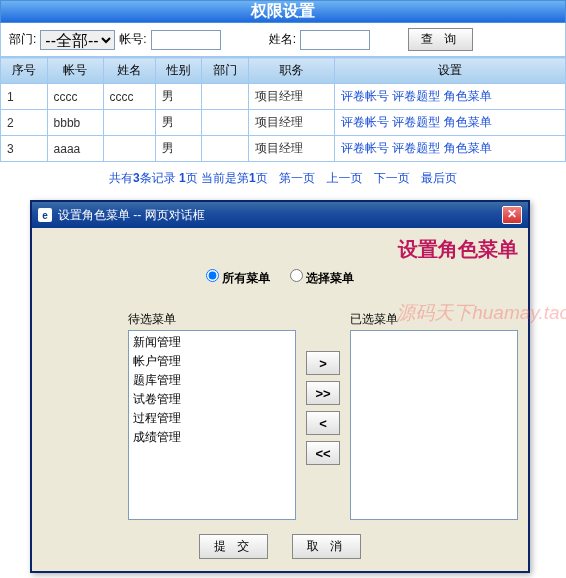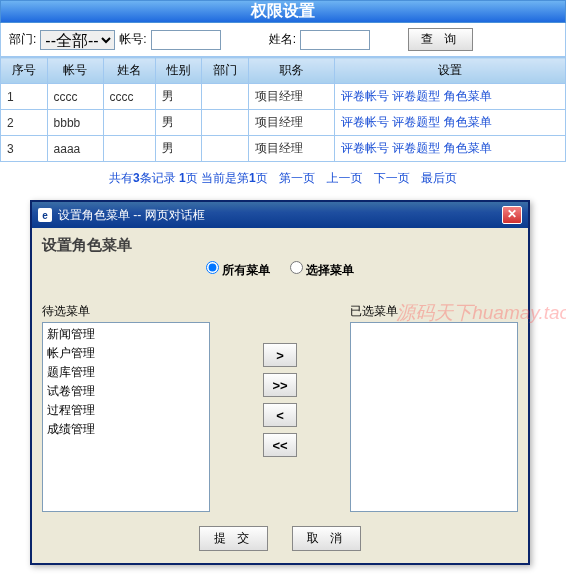--- a/index.html
+++ b/index.html
@@ -16,24 +16,24 @@
 .data-table td { border: 1px solid #a0c8f0; padding: 4px 6px; color: #333; height: 22px; }
 .link { color: #1a4fd6; cursor: pointer; }
 .pagination { text-align: center; padding: 8px; color: #1a4fd6; }
 .pagination span { margin: 0 4px; }
 .dialog { position: absolute; left: 30px; top: 200px; width: 500px; background: #ece9d8; border: 2px solid #0a246a; box-shadow: 2px 2px 6px rgba(0,0,0,0.3); }
 .titlebar { background: linear-gradient(#3a6ea5, #1e4ea0 40%, #0a3a8e); color: #fff; padding: 4px 6px; display: flex; align-items: center; justify-content: space-between; font-size: 12px; }
 .titlebar-left { display: flex; align-items: center; gap: 6px; }
 .ie-icon { width: 14px; height: 14px; background: #fff; border-radius: 2px; display: inline-flex; align-items: center; justify-content: center; color: #0a3a8e; font-weight: bold; font-size: 10px; }
 .close-btn { width: 20px; height: 18px; background: linear-gradient(#f48181, #d03030); border: 1px solid #fff; color: #fff; font-weight: bold; text-align: center; line-height: 14px; cursor: pointer; border-radius: 2px; }
 .dialog-body { padding: 6px 10px 12px; }
-.dialog-title { text-align: left; color: #404040; font-weight: bold; font-size: 15px; padding: 2px 0 6px; }
+.dialog-title { text-align: right; color: #be185d; font-weight: bold; font-size: 20px; padding: 2px 0 6px; }
 .radio-row { text-align: center; margin-bottom: 24px; }
 .radio-row label { margin: 0 8px; font-weight: bold; }
-.transfer { display: flex; align-items: flex-start; gap: 10px; justify-content: space-between; }
+.transfer { display: flex; align-items: flex-start; gap: 10px; justify-content: flex-end; }
 .col { display: flex; flex-direction: column; }
 .col-label { font-size: 12px; margin-bottom: 2px; color: #000; }
 .listbox { width: 168px; height: 190px; border: 1px solid #7f9db9; background: #fff; overflow: auto; padding: 2px; }
 .listbox div { padding: 1px 2px; cursor: default; }
 .arrows { display: flex; flex-direction: column; gap: 6px; margin-top: 40px; }
 .arrow-btn { width: 34px; height: 24px; background: linear-gradient(#fefefe, #e0e0e0); border: 1px solid #888; font-size: 13px; font-weight: bold; cursor: pointer; }
 .dialog-footer { text-align: center; margin-top: 14px; }
 .dialog-footer .btn { margin: 0 10px; padding: 3px 14px; }
 .watermark { position: absolute; right: -40px; top: 300px; color: rgba(255,80,80,0.35); font-size: 19px; font-style: italic; pointer-events: none; white-space: nowrap; }
 </style>

